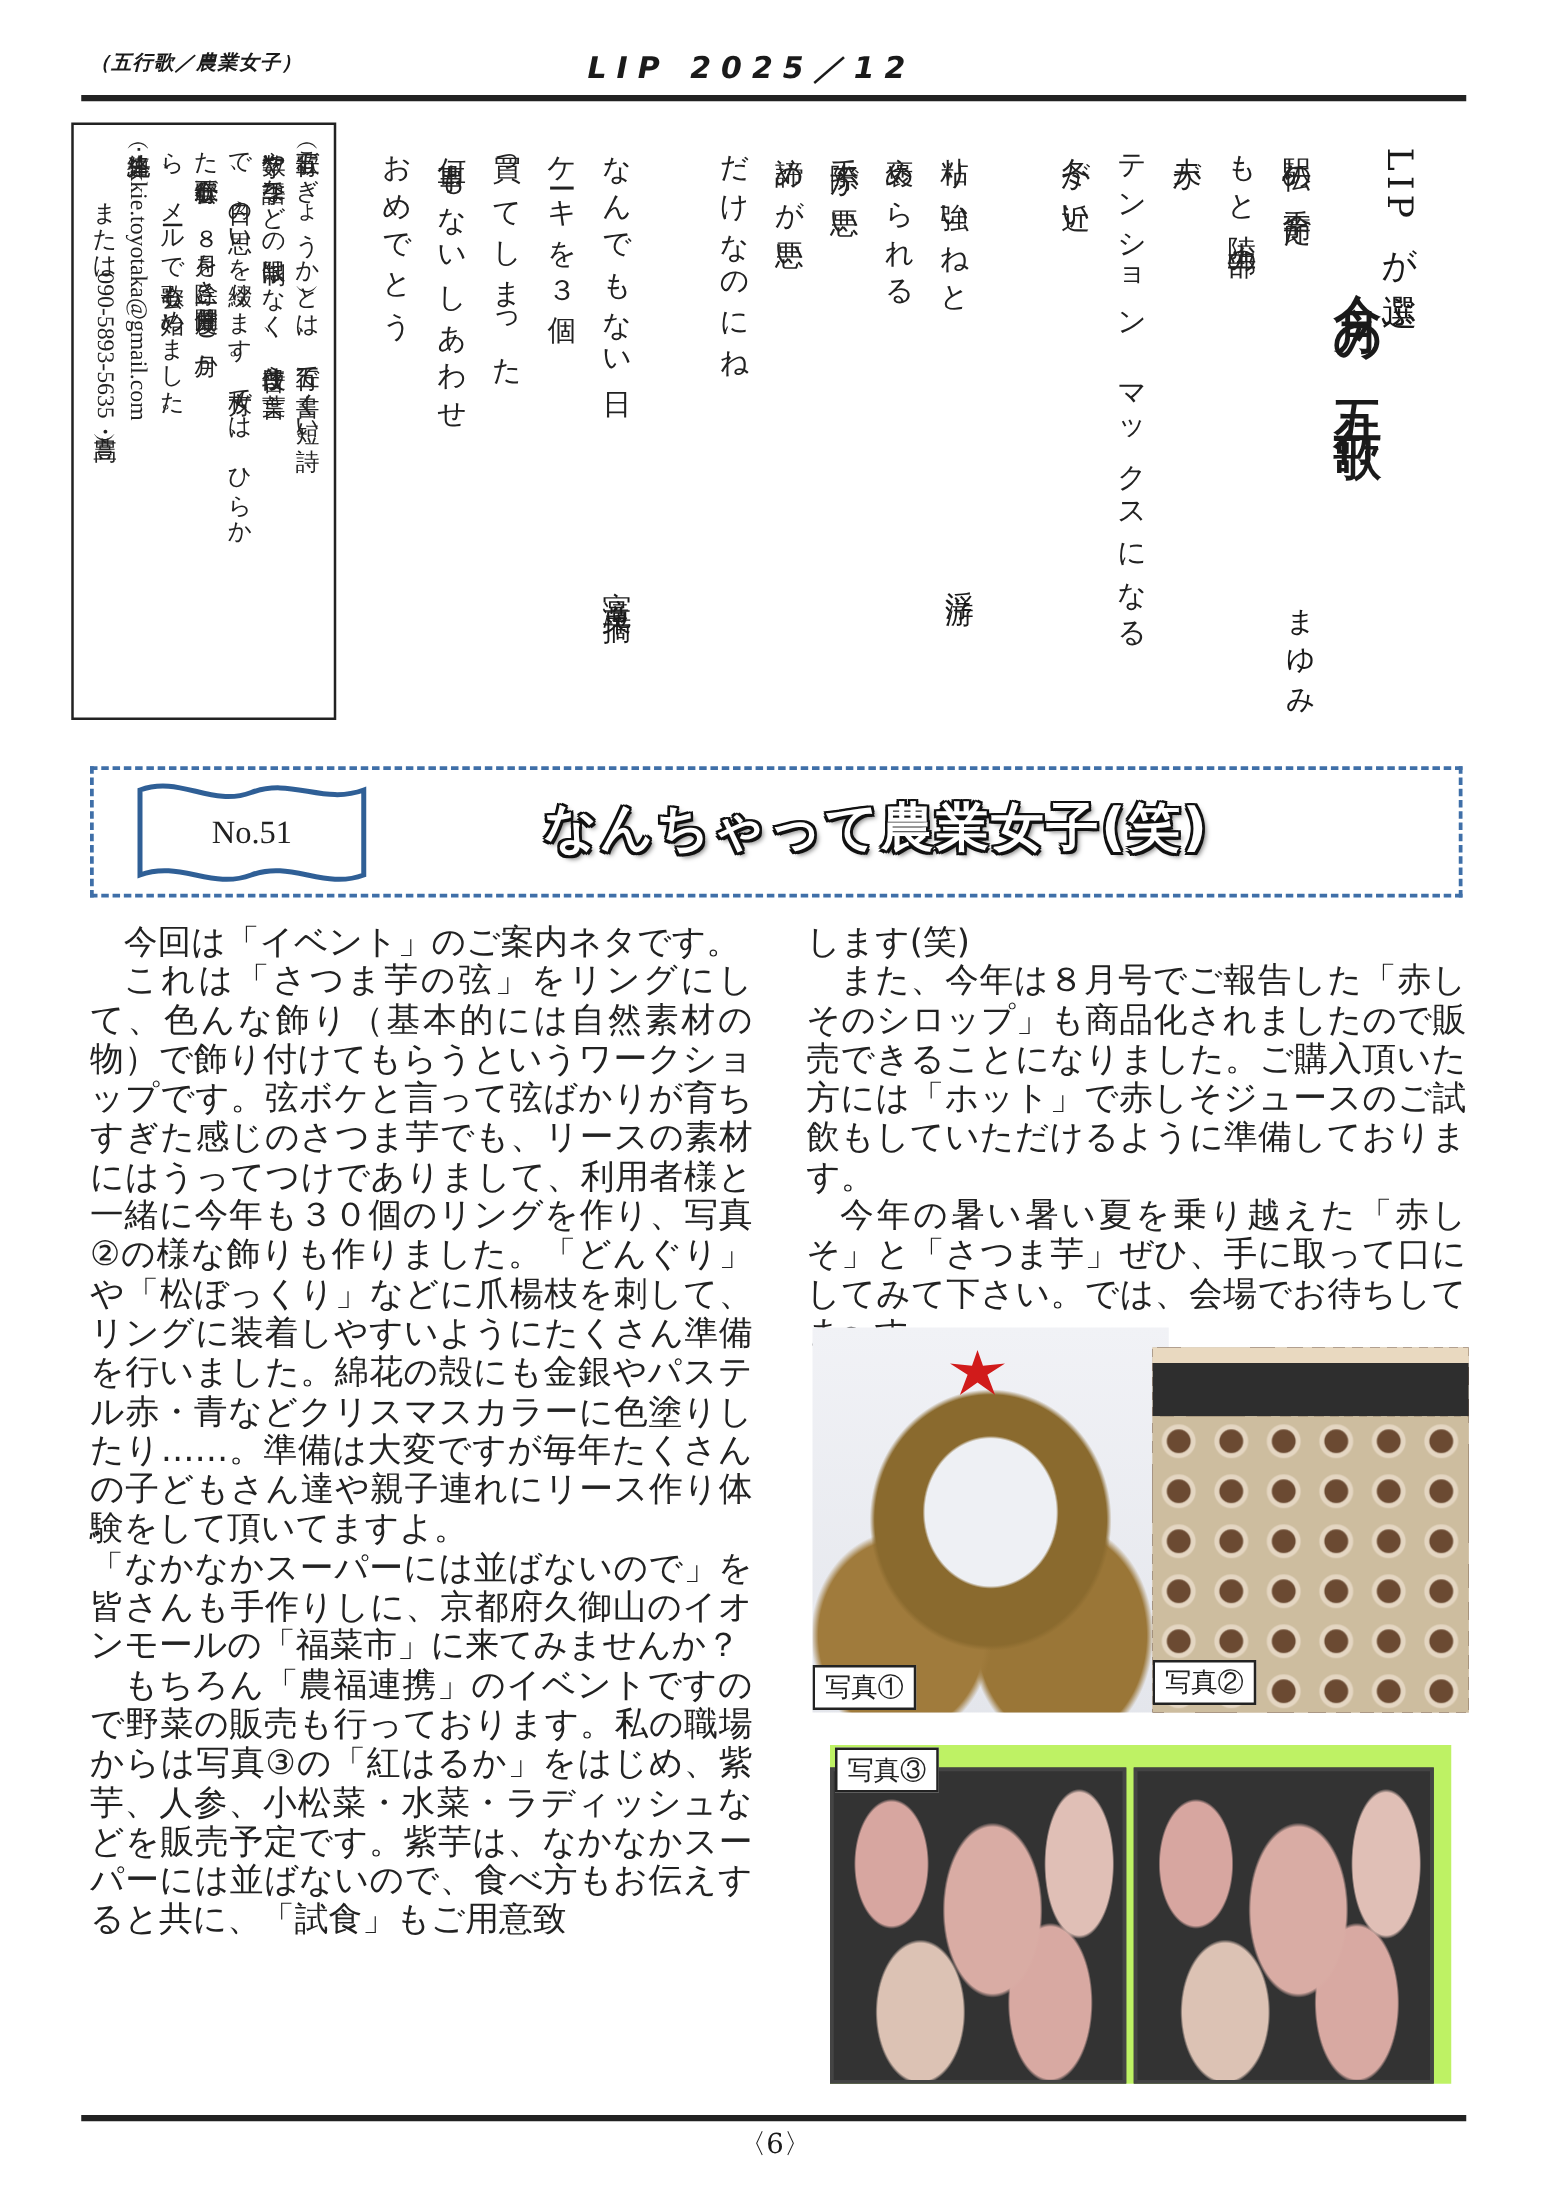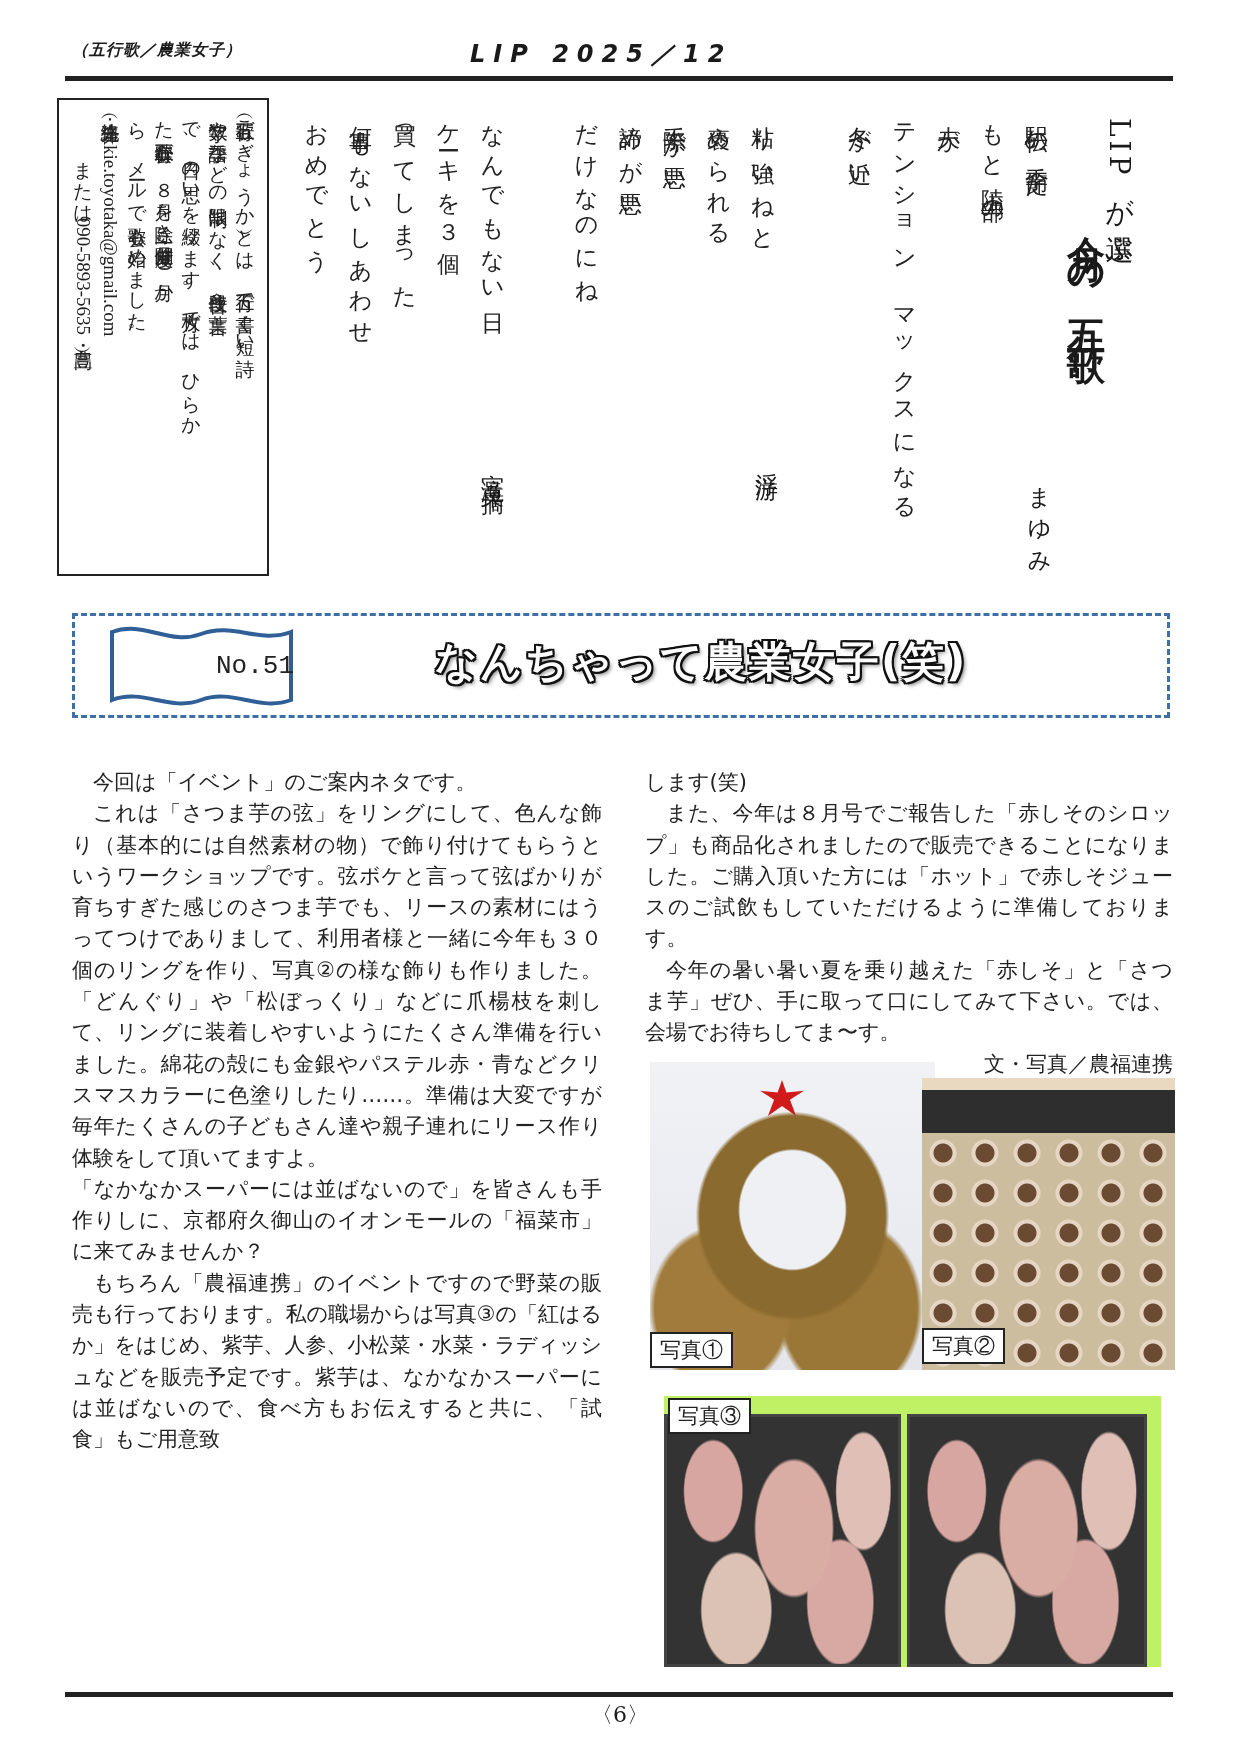--- a/index.html
+++ b/index.html
@@ -30,30 +30,30 @@
   .info-text p { margin: 0; }
   .info-text .contact { margin-top: 0; }
   .info-text .contact2 { padding-top: 40px; }
 
   
   .banner { position: absolute; left: 72px; top: 613px; width: 1098px; height: 105px;
             border: 3px dashed #3f6fa8; box-sizing: border-box; }
   .badge { position: absolute; left: 34px; top: 8px; width: 185px; height: 84px; }
   .badge svg { position: absolute; left: 0; top: 0; }
   .badge-label { position: absolute; left: 0; top: 0; width: 185px; height: 84px; line-height: 84px;
-                 text-align: right; font-family: Liberation Mono, monospace; font-size: 26px; color: #222; }
+                 text-align: center; font-family: Liberation Serif, serif; font-size: 26px; color: #222; }
   .banner-title { position: absolute; left: 360px; top: 18px; font-size: 42px; font-weight: bold;
                   color: #ffffff; letter-spacing: 2px;
                   text-shadow: 2px 0 0 #111, -2px 0 0 #111, 0 2px 0 #111, 0 -2px 0 #111,
                                2px 2px 0 #111, -2px -2px 0 #111, 2px -2px 0 #111, -2px 2px 0 #111,
                                3px 3px 4px #777; }
 
   
-  .col { position: absolute; font-family: "DejaVu Sans", sans-serif; font-size: 21px;
-         line-height: 31.3px; color: #222; margin-top: 29px; }
+  .col { position: absolute; font-family: "DejaVu Sans", sans-serif; font-size: 27px;
+         line-height: 31.3px; color: #222; }
   .col p { margin: 0; text-align: justify; }
   .col .ind { text-indent: 1em; }
   .col-left { left: 72px; top: 738px; width: 530px; }
   .col-right { left: 645px; top: 738px; width: 528px; }
   .byline { text-align: right !important; }
 
   
   .photo { position: absolute; overflow: hidden; }
   .photo-cap { position: absolute; background: #fff; border: 2px solid #222;
                font-family: "Liberation Serif", serif; font-size: 21px; padding: 2px 8px; color: #222; }

